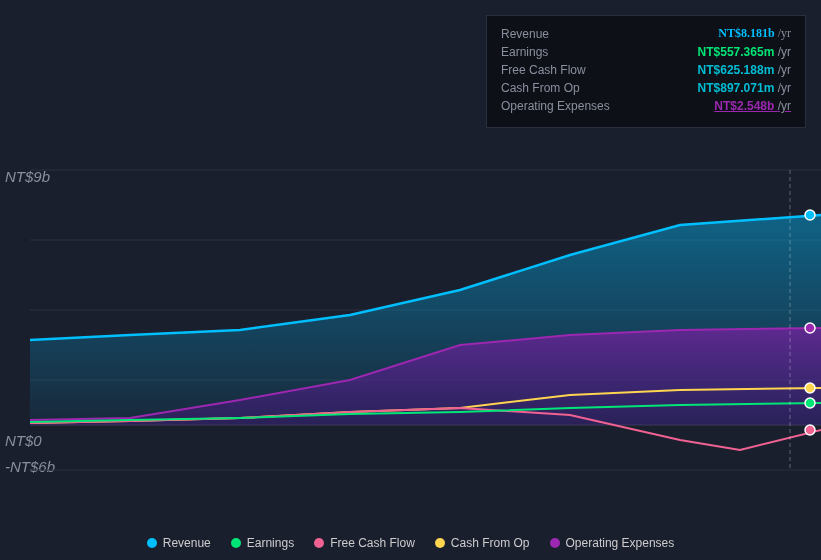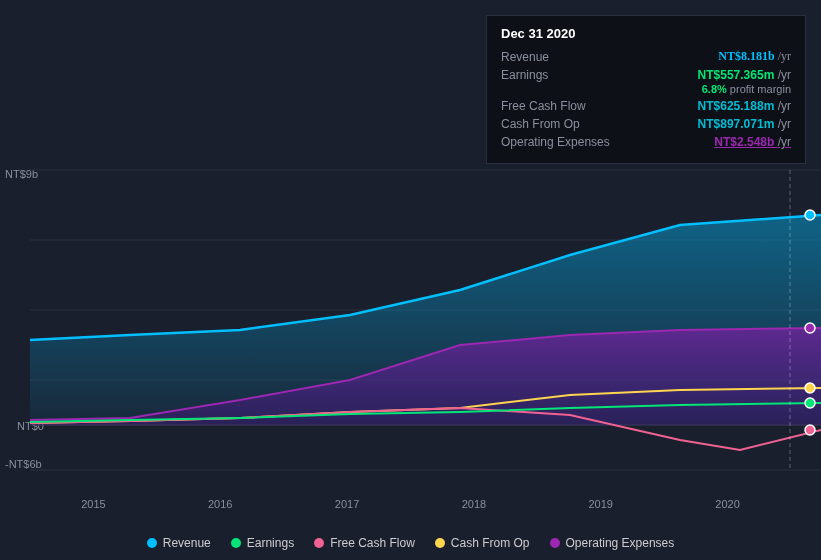--- a/index.html
+++ b/index.html
@@ -65,26 +65,27 @@
 
     .val-blue { color: #00bfff; font-family: Liberation Serif, serif; }
     .val-green { color: #00e676; }
     .val-teal { color: #00bcd4; }
     .val-purple { color: #9c27b0; text-decoration: underline; }
 
     
     .y-label {
       position: absolute;
       color: #8a8f9e;
-      font-size: 11px;
+      font-size: 15px;
       left: 5px;
+      font-style: italic;
     }
 
     .y-label-top { top: 168px; }
-    .y-label-zero { top: 420px; margin-left: 12px; }
+    .y-label-zero { top: 432px; }
     .y-label-neg { top: 458px; }
 
     
     .x-labels {
       position: absolute;
       bottom: 50px;
       left: 0;
       right: 0;
       display: flex;
       justify-content: space-around;
@@ -145,33 +146,29 @@
       stroke: #3a3f4e;
       stroke-width: 1;
     }
   </style>
 </head>
 <body>
 
 <div class="chart-container">
 
   <div class="tooltip-box">
-    <div class="tooltip-title">Dec 31 2020</div>
 
     <div class="tooltip-row">
       <span class="tooltip-label">Revenue</span>
       <span class="tooltip-value val-blue">NT$8.181b <span style="color:#8a8f9e;font-weight:normal;">/yr</span></span>
     </div>
 
     <div class="tooltip-row">
       <span class="tooltip-label">Earnings</span>
       <span class="tooltip-value val-green">NT$557.365m <span style="color:#8a8f9e;font-weight:normal;">/yr</span></span>
-    </div>
-    <div class="tooltip-sub">
-      <span style="color:#00e676;font-weight:bold;">6.8%</span> <span style="color:#8a8f9e;">profit margin</span>
     </div>
 
     <div class="tooltip-row">
       <span class="tooltip-label">Free Cash Flow</span>
       <span class="tooltip-value val-teal">NT$625.188m <span style="color:#8a8f9e;font-weight:normal;">/yr</span></span>
     </div>
 
     <div class="tooltip-row">
       <span class="tooltip-label">Cash From Op</span>
       <span class="tooltip-value val-teal">NT$897.071m <span style="color:#8a8f9e;font-weight:normal;">/yr</span></span>
@@ -223,28 +220,20 @@
 
     <line x1="790" y1="10" x2="790" y2="310" stroke="#ffffff" stroke-width="1" stroke-dasharray="4,3" opacity="0.3"></line>
 
     <circle cx="810" cy="55" r="5" fill="#00bfff" stroke="#ffffff" stroke-width="1.5"></circle>
     <circle cx="810" cy="168" r="5" fill="#9c27b0" stroke="#ffffff" stroke-width="1.5"></circle>
     <circle cx="810" cy="228" r="5" fill="#ffd54f" stroke="#ffffff" stroke-width="1.5"></circle>
     <circle cx="810" cy="270" r="5" fill="#f06292" stroke="#ffffff" stroke-width="1.5"></circle>
     <circle cx="810" cy="243" r="5" fill="#00e676" stroke="#ffffff" stroke-width="1.5"></circle>
   </svg>
 
-  <div class="x-labels">
-    <span class="x-label">2015</span>
-    <span class="x-label">2016</span>
-    <span class="x-label">2017</span>
-    <span class="x-label">2018</span>
-    <span class="x-label">2019</span>
-    <span class="x-label">2020</span>
-  </div>
 
   <div class="legend">
     <div class="legend-item">
       <div class="legend-dot" style="background:#00bfff;"></div>
       <span class="legend-label">Revenue</span>
     </div>
     <div class="legend-item">
       <div class="legend-dot" style="background:#00e676;"></div>
       <span class="legend-label">Earnings</span>
     </div>

